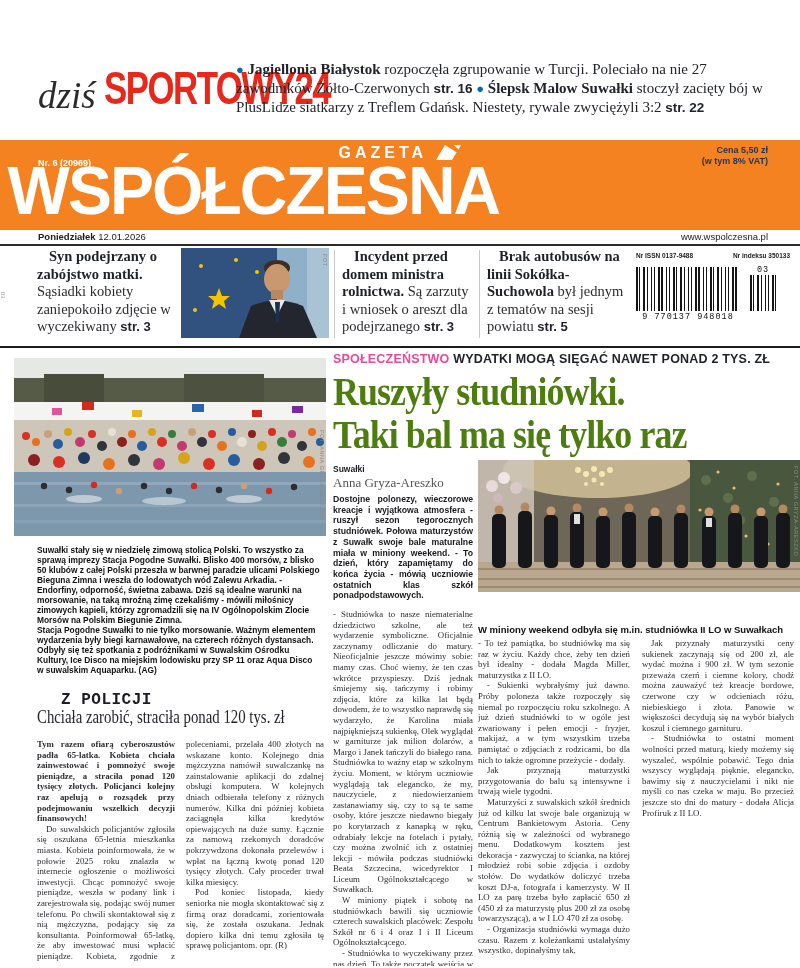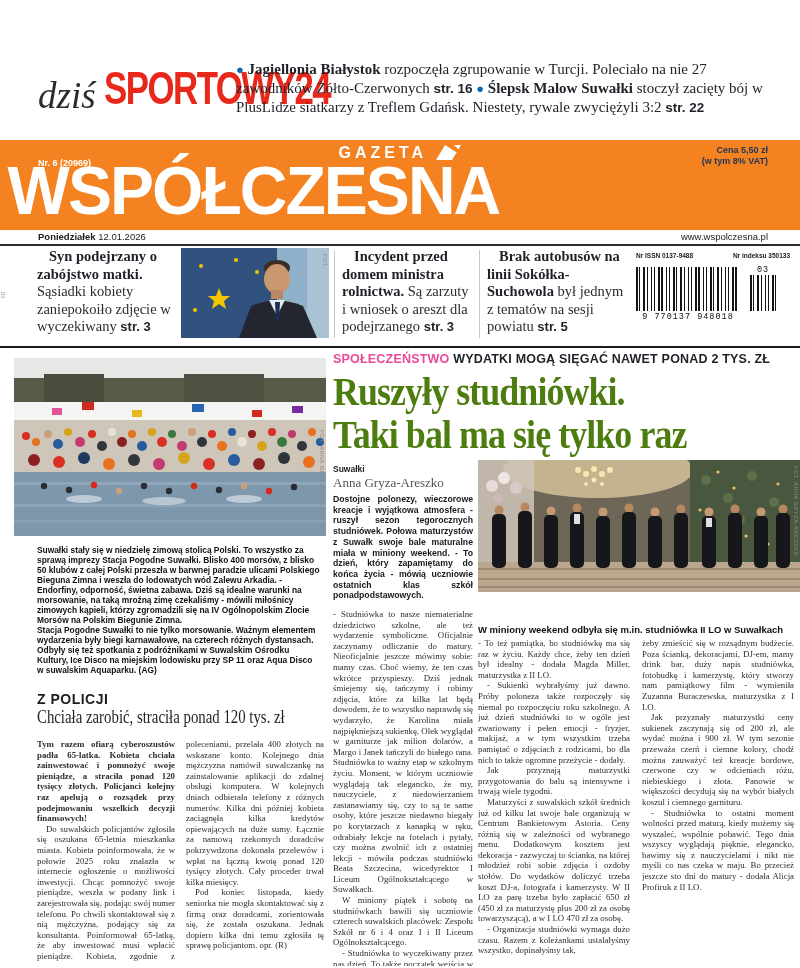--- a/index.html
+++ b/index.html
@@ -38,21 +38,21 @@
   .bars{background:repeating-linear-gradient(90deg,#151515 0 1.6px,#fff 1.6px 3.1px,#151515 3.1px 4.3px,#fff 4.3px 7.4px);}
   .bc-digits{font-family:"Liberation Mono",monospace;font-size:8.5px;color:#111;letter-spacing:1px;}
   
   .photo{overflow:hidden;}
   .v-credit{font-family:"Liberation Sans",sans-serif;font-size:5.5px;color:#8a8a8a;
             writing-mode:vertical-rl;letter-spacing:.6px;}
   
   .wcap{font-family:"Liberation Sans",sans-serif;font-weight:bold;font-size:8.4px;line-height:10px;color:#121212;}
   .wcap p{margin:0;}
   
-  .kicker-small{font-family:Liberation Sans, sans-serif;font-weight:bold;font-size:14px;letter-spacing:.5px;color:#1b1d22;}
+  .kicker-small{font-family:Liberation Mono, monospace;font-weight:bold;font-size:16px;letter-spacing:.5px;color:#1b1d22;margin-left:24px;}
   .police-head{font-size:19px;color:#23252b;white-space:nowrap;transform:scaleX(.78);transform-origin:left top;}
   .bodytxt{font-size:8.8px;line-height:10.6px;color:#2b2d31;text-align:justify;}
   .bodytxt p{margin:0;}
   .bodytxt p.ind{text-indent:9px;}
   .cols2{column-count:2;column-gap:11px;}
   
   .kicker-main{font-family:"Liberation Sans",sans-serif;font-weight:bold;font-size:12.5px;letter-spacing:.2px;color:#1e2127;white-space:nowrap;}
   .kicker-main .blue{color:#ec4899;margin-top:44px;}
   .headline{font-size:39px;font-weight:bold;color:#4d7c0f;line-height:43px;letter-spacing:-1px;white-space:nowrap;}
   .headline>span{display:inline-block;transform:scaleX(.92);transform-origin:left top;}
@@ -328,18 +328,17 @@
 
   <div class="abs bodytxt" style="left:478px;top:638px;width:152px;height:328px;overflow:hidden;">
     <p>- To też pamiątka, bo studniówkę ma się raz w życiu. Każdy chce, żeby ten dzień był idealny - dodała Magda Miller, maturzystka z II LO.</p>
     <p class="ind">- Sukienki wybrałyśmy już dawno. Próby poloneza także rozpoczęły się niemal po rozpoczęciu roku szkolnego. A już dzień studniówki to w ogóle jest zwariowany i pełen emocji - fryzjer, makijaż, a w tym wszystkim trzeba pamiętać o zdjęciach z rodzicami, bo dla nich to także ogromne przeżycie - dodały.</p>
     <p class="ind">Jak przyznają maturzystki przygotowania do balu są intensywne i trwają wiele tygodni.</p>
     <p class="ind">Maturzyści z suwalskich szkół średnich już od kilku lat swoje bale organizują w Centrum Bankietowym Astoria. Ceny różnią się w zależności od wybranego menu. Dodatkowym kosztem jest dekoracja - zazwyczaj to ścianka, na której młodzież robi sobie zdjęcia i ozdoby stołów. Do wydatków doliczyć trzeba koszt DJ-a, fotografa i kamerzysty. W II LO za parę trzeba było zapłacić 650 zł (450 zł za maturzystę plus 200 zł za osobę towarzyszącą), a w I LO 470 zł za osobę.</p>
     <p class="ind">- Organizacja studniówki wymaga dużo czasu. Razem z koleżankami ustalałyśmy wszystko, dopinałyśmy tak,</p>
   </div>
 
   <div class="abs bodytxt" style="left:642px;top:638px;width:152px;height:328px;overflow:hidden;">
-    <p>żeby zmieścić się w rozsądnym budżecie. Poza ścianką, dekoracjami, DJ-em, mamy drink bar, duży napis studniówka, fotobudkę i kamerzystę, który stworzy nam pamiątkowy film - wymieniła Zuzanna Buraczewska, maturzystka z I LO.</p>
     <p class="ind">Jak przyznały maturzystki ceny sukienek zaczynają się od 200 zł, ale wydać można i 900 zł. W tym sezonie przeważa czerń i ciemne kolory, chodź można zauważyć też kreacje bordowe, czerwone czy w odcieniach różu, niebieskiego i złota. Panowie w większości decydują się na wybór białych koszul i ciemnego garnituru.</p>
     <p class="ind">- Studniówka to ostatni moment wolności przed maturą, kiedy możemy się wyszaleć, wspólnie pobawić. Tego dnia wszyscy wyglądają pięknie, elegancko, bawimy się z nauczycielami i nikt nie myśli co nas czeka w maju. Bo przecież jeszcze sto dni do matury - dodała Alicja Profiruk z II LO.</p>
   </div>
 
 </div>
 
 </body></html>

